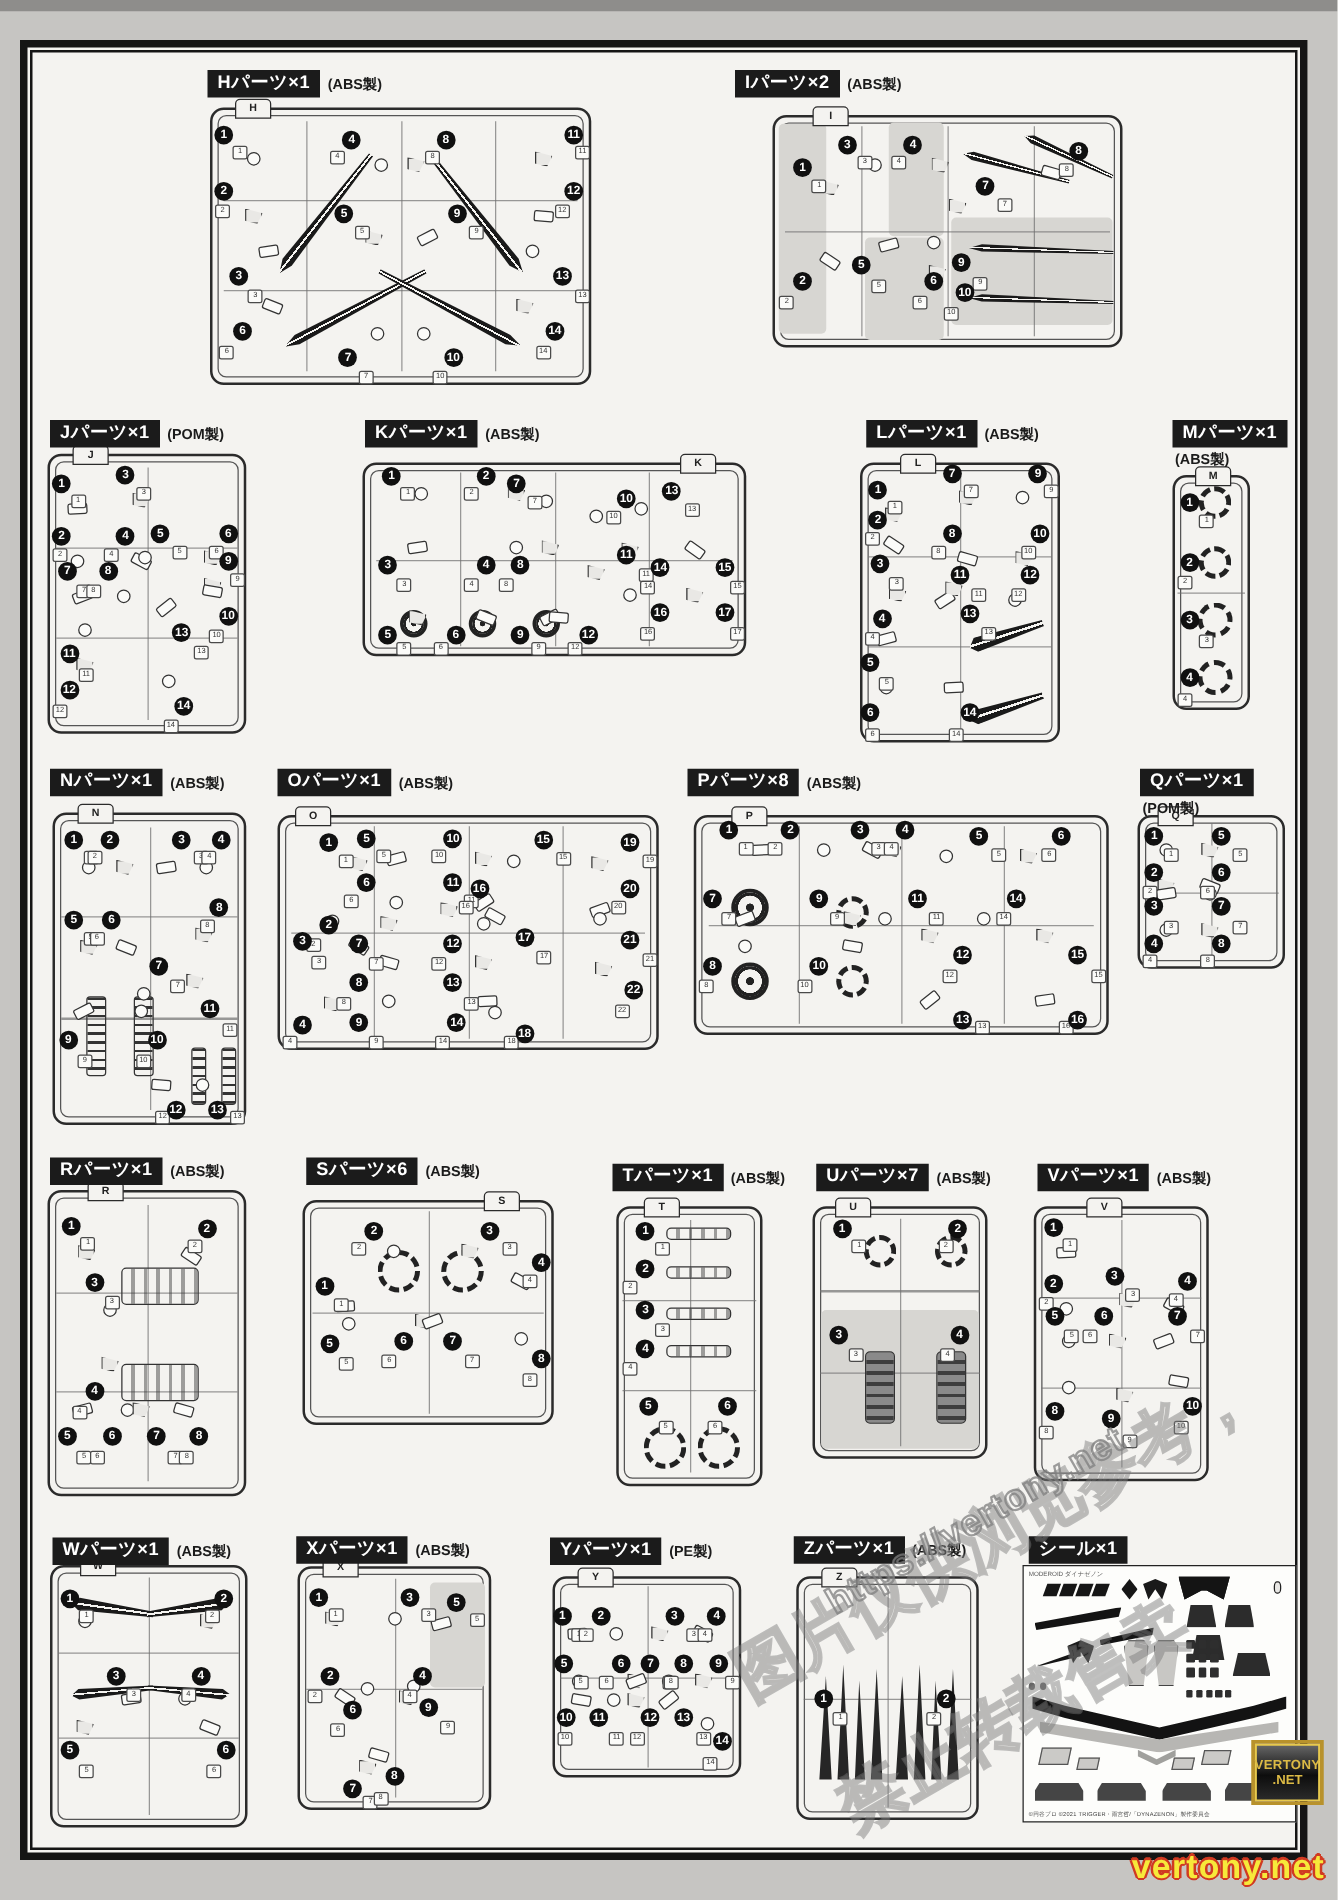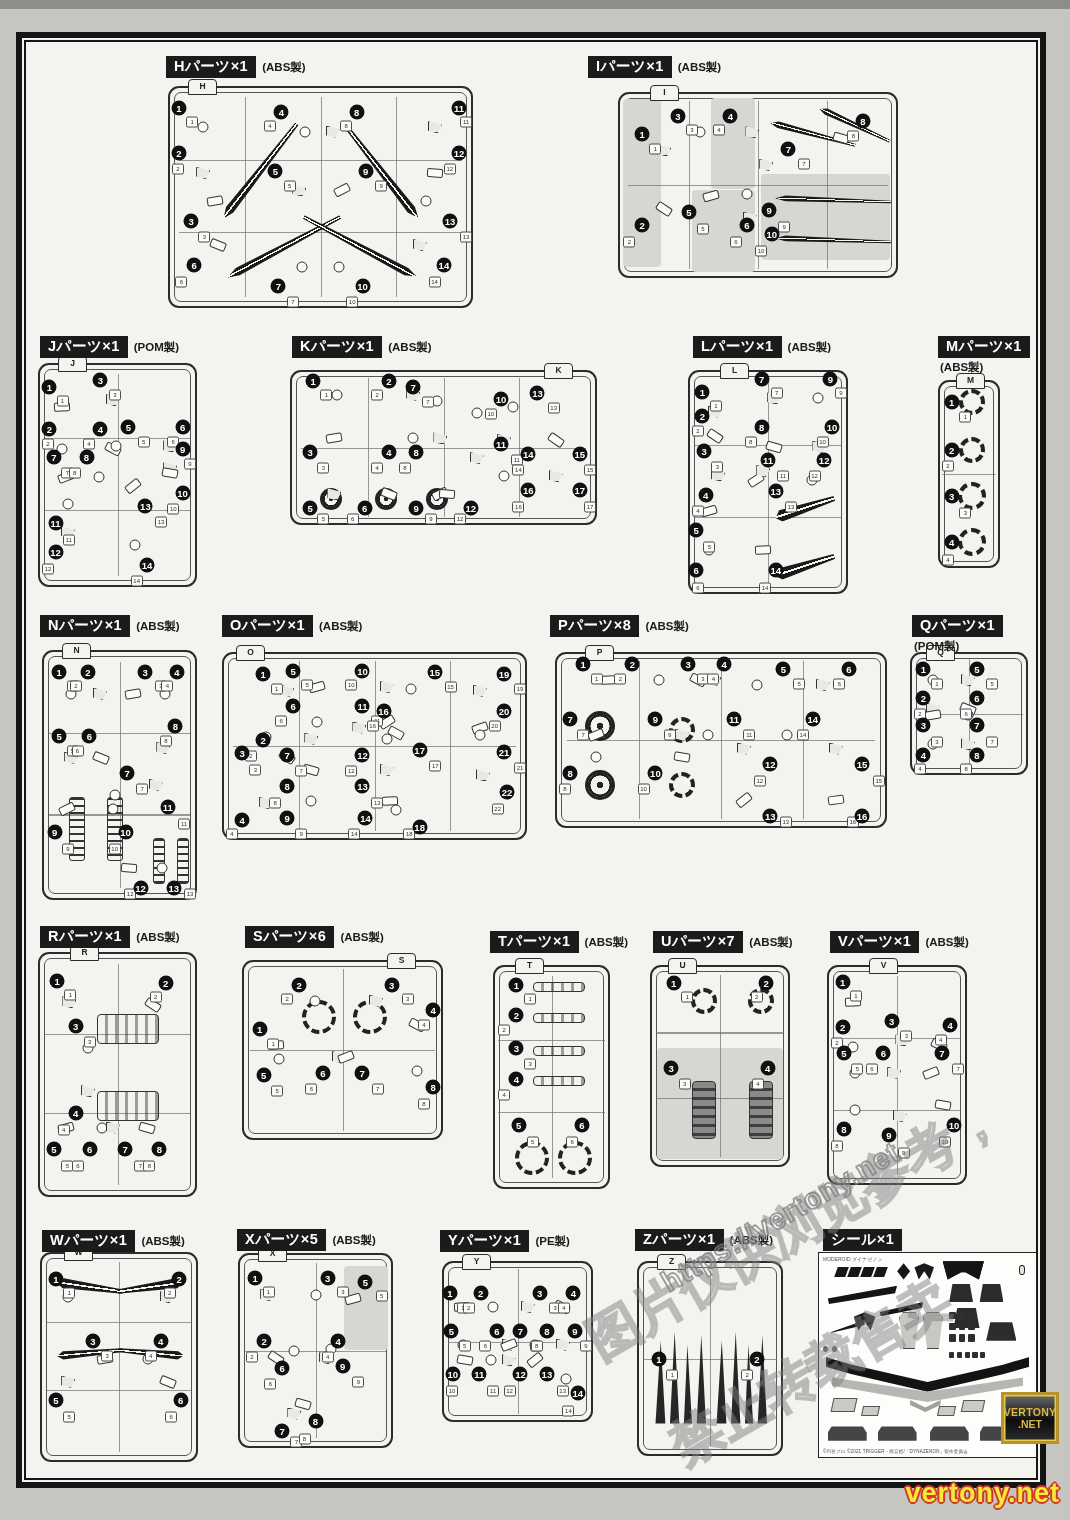--- a/index.html
+++ b/index.html
@@ -189,21 +189,21 @@
         <div class="glyph g-rect" style="left: 88%; top: 39%; width: 16px; height: 9px; transform: translate(-50%, -50%) rotate(4deg);"></div>
         <div class="badge" style="left: 96%; top: 30%;">12</div>
         <div class="ptag" style="left: 279.8px; top: 80.6px;">12</div>
         <div class="glyph g-circ" style="left: 85%; top: 52%; width: 11px; height: 11px;"></div>
         <div class="badge" style="left: 93%; top: 61%;">13</div>
         <div class="ptag" style="left: 296px; top: 149.42px;">13</div>
         <div class="glyph g-wedge" style="left: 83%; top: 72%; width: 14px; height: 12px;"></div>
         <div class="badge" style="left: 91%; top: 81%;">14</div>
         <div class="ptag" style="left: 264.55px; top: 193.82px;">14</div>
       </div>
-      <div class="panel-header" style="left: 588px; top: 56px;"><span class="panel-label">Iパーツ×1</span><span class="panel-material">(ABS製)</span></div>
+      <div class="panel-header" style="left: 588px; top: 56px;"><span class="panel-label">Iパーツ×2</span><span class="panel-material">(ABS製)</span></div>
       <div class="runner" style="left: 618px; top: 92px; width: 280px; height: 186px;">
         <div class="runner-tab" style="left: 30px;">I</div>
         <div class="gray-zone" style="left: 1%; top: 3%; width: 14%; height: 92%;"></div>
         <div class="gray-zone" style="left: 33%; top: 2%; width: 16%; height: 50%;"></div>
         <div class="gray-zone" style="left: 26%; top: 53%; width: 23%; height: 45%;"></div>
         <div class="gray-zone" style="left: 51%; top: 44%; width: 47%; height: 47%;"></div>
         <div class="gline" style="left: 25%; top: 4%; width: 1.2px; height: 92%;"></div>
         <div class="gline" style="left: 50%; top: 4%; width: 1.2px; height: 92%;"></div>
         <div class="gline" style="left: 75%; top: 4%; width: 1.2px; height: 92%;"></div>
         <div class="gline" style="top: 50%; left: 3%; height: 1.2px; width: 94%;"></div>
@@ -804,21 +804,21 @@
         <div class="glyph g-circ" style="left: 69%; top: 51%; width: 11px; height: 11px;"></div>
         <div class="badge" style="left: 77%; top: 42%;">4</div>
         <div class="ptag" style="left: 108.66px; top: 102.2px;">4</div>
         <div class="glyph g-wedge" style="left: 17%; top: 62%; width: 14px; height: 12px;"></div>
         <div class="badge" style="left: 9%; top: 71%;">5</div>
         <div class="ptag" style="left: 27.22px; top: 163.1px;">5</div>
         <div class="glyph g-rect" style="left: 82%; top: 62%; width: 16px; height: 9px; transform: translate(-50%, -50%) rotate(22deg);"></div>
         <div class="badge" style="left: 90%; top: 71%;">6</div>
         <div class="ptag" style="left: 129.2px; top: 163.1px;">6</div>
       </div>
-      <div class="panel-header" style="left: 237px; top: 1229px;"><span class="panel-label">Xパーツ×5</span><span class="panel-material">(ABS製)</span></div>
+      <div class="panel-header" style="left: 237px; top: 1229px;"><span class="panel-label">Xパーツ×1</span><span class="panel-material">(ABS製)</span></div>
       <div class="runner" style="left: 238px; top: 1253px; width: 155px; height: 195px;">
         <div class="runner-tab" style="left: 18px;">X</div>
         <div class="gray-zone" style="left: 69%; top: 6%; width: 29%; height: 44%;"></div>
         <div class="gline" style="left: 50%; top: 4%; width: 1.2px; height: 92%;"></div>
         <div class="gline" style="top: 50%; left: 3%; height: 1.2px; width: 94%;"></div>
         <div class="glyph g-wedge" style="left: 18%; top: 21%; width: 14px; height: 12px;"></div>
         <div class="badge" style="left: 10%; top: 12%;">1</div>
         <div class="ptag" style="left: 28.5px; top: 37.4px;">1</div>
         <div class="glyph g-rect" style="left: 24%; top: 54%; width: 16px; height: 9px; transform: translate(-50%, -50%) rotate(34deg);"></div>
         <div class="badge" style="left: 16%; top: 45%;">2</div>

